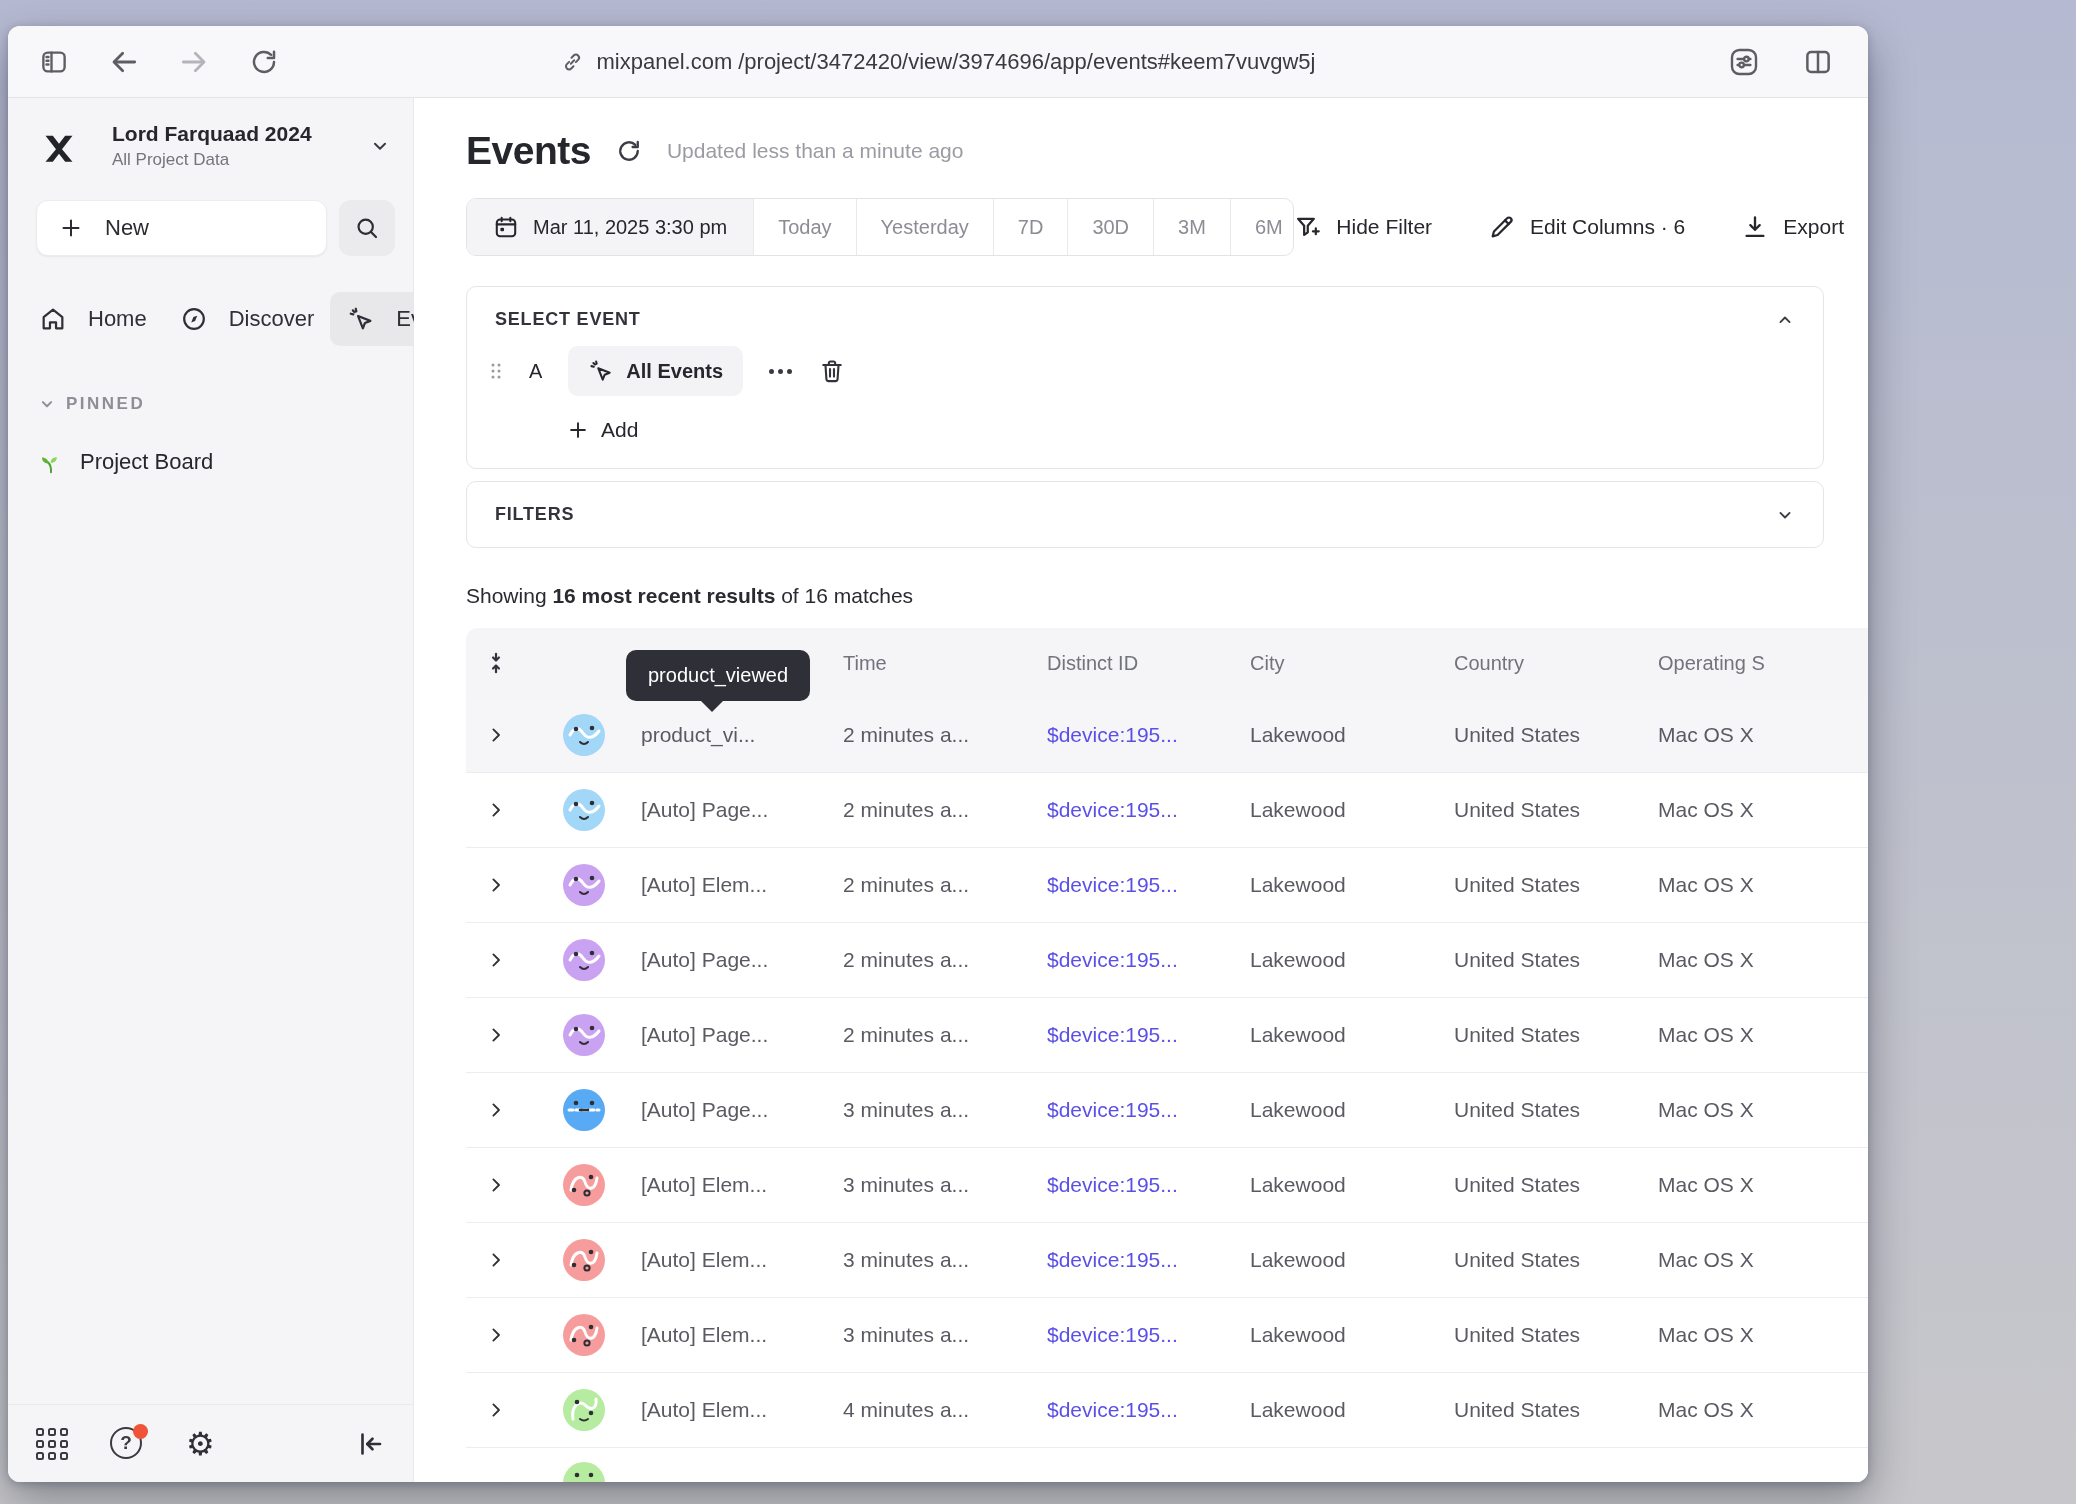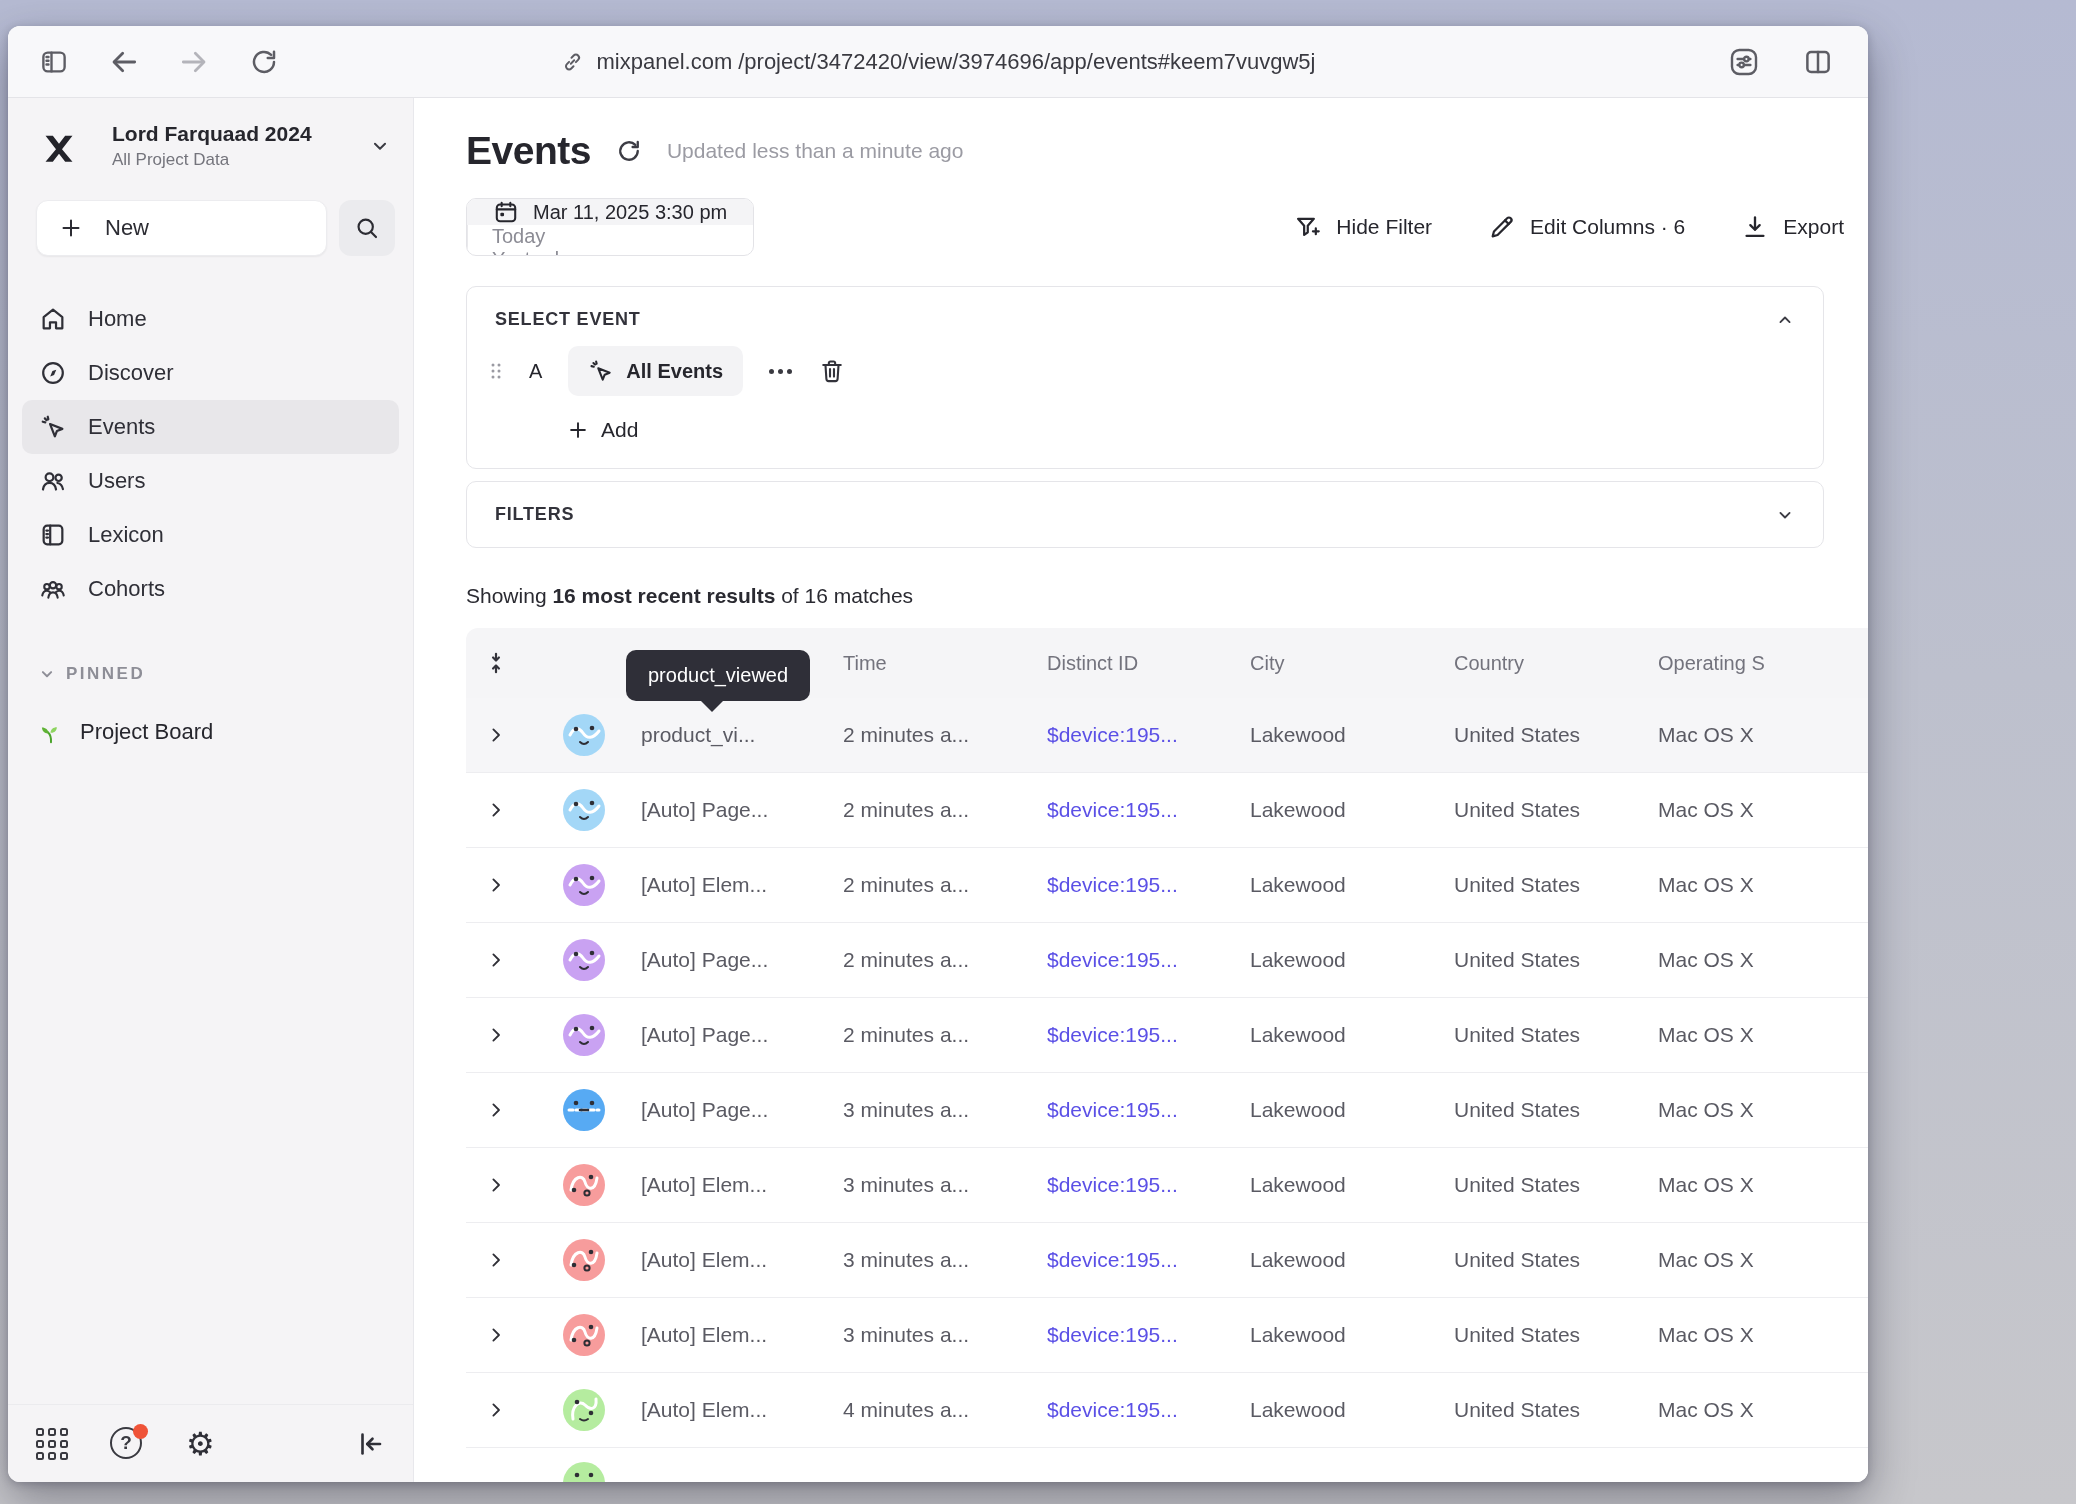--- a/index.html
+++ b/index.html
@@ -34,21 +34,21 @@
   .project-row { display:flex; align-items:center; margin:24px 22px 0 30px; gap:32px; }
   .project-text { flex:1; min-width:0; }
   .project-name { font-size:21px; font-weight:700; color:#26262d; }
   .project-sub { font-size:17px; color:#74747c; margin-top:4px; }
   .logo-box { width:42px; height:42px; display:flex; align-items:center; justify-content:center; }
   .newrow { display:flex; gap:12px; margin:30px 18px 0 28px; }
   .btn-new { flex:1; height:56px; background:#fff; border:1px solid #ececef; border-radius:12px;
     box-shadow:0 1px 2px rgba(0,0,0,.06); display:flex; align-items:center; gap:22px; padding-left:22px;
     font-size:22px; color:#2c2c33; }
   .btn-search { width:56px; height:56px; background:#ebebee; border-radius:12px; display:flex; align-items:center; justify-content:center; color:#2c2c33; }
-  .nav { margin-top:36px; padding:0 14px; display:flex; flex-direction:column; gap:0; }
+  .nav { margin-top:36px; padding:0 14px; display:flex; flex-direction:row; gap:0; }
   .nav-item { display:flex; align-items:center; gap:20px; height:54px; padding:0 16px; border-radius:10px;
     font-size:22px; color:#2f2f37; }
   .nav-item.active { background:#e8e7ea; }
   .nav-ic { width:30px; height:30px; display:flex; align-items:center; justify-content:center; color:#2f2f37; }
   .pinned-head { display:flex; align-items:center; gap:10px; margin:48px 14px 0 30px;
     font-size:17px; font-weight:700; letter-spacing:2.5px; color:#8e8e97; }
   .pinned-item { display:flex; align-items:center; gap:16px; margin:24px 14px 0 16px; padding:0 14px;
     height:48px; font-size:22px; color:#26262d; }
   .side-footer { margin-top:auto; height:78px; border-top:1px solid #ebebee; display:flex; align-items:center;
     gap:42px; padding:0 28px; color:#2f2f37; }
@@ -62,21 +62,21 @@
   .gear-glyph { font-size:32px; line-height:1; color:#2f2f37; }
 
   
   .main { flex:1; background:#fff; padding:30px 44px 0 52px; position:relative; overflow:hidden; min-width:0; }
   .title-row { display:flex; align-items:center; gap:24px; height:46px; }
   .page-title { font-size:39px; font-weight:700; color:#26262d; letter-spacing:-.5px; }
   .refresh-btn { color:#3c3c44; display:flex; }
   .updated { font-size:21px; color:#9b9ba3; }
 
   .controls-row { margin-top:24px; display:flex; align-items:center; justify-content:space-between; }
-  .seg { display:flex; border:1px solid #e3e3e7; border-radius:10px; height:58px; background:#fff; overflow:hidden;flex-direction:column; }
+  .seg { display:flex; border:1px solid #e3e3e7; border-radius:10px; height:58px; background:#fff; overflow:hidden; }
   .seg-item { display:flex; align-items:center; padding:0 24px; font-size:20px; color:#8c8c95; border-left:1px solid #e9e9ec; white-space:nowrap; }
   .seg-item:first-child { border-left:none; }
   .seg-item.current { background:#f4f4f6; color:#26262d; gap:14px; font-weight:500; padding:0 26px; }
   .seg-item.xtd { gap:4px; }
   .actions { display:flex; align-items:center; gap:56px; margin-right:-20px; }
   .action-btn { display:flex; align-items:center; gap:14px; font-size:21px; font-weight:500; color:#26262d; white-space:nowrap; }
 
   .card { border:1px solid #e5e5e9; border-radius:10px; margin-top:30px; }
   .card-head { display:flex; align-items:center; justify-content:space-between; padding:22px 28px 0 28px; }
   .card2 .card-head { padding:22px 28px 22px 28px; }

